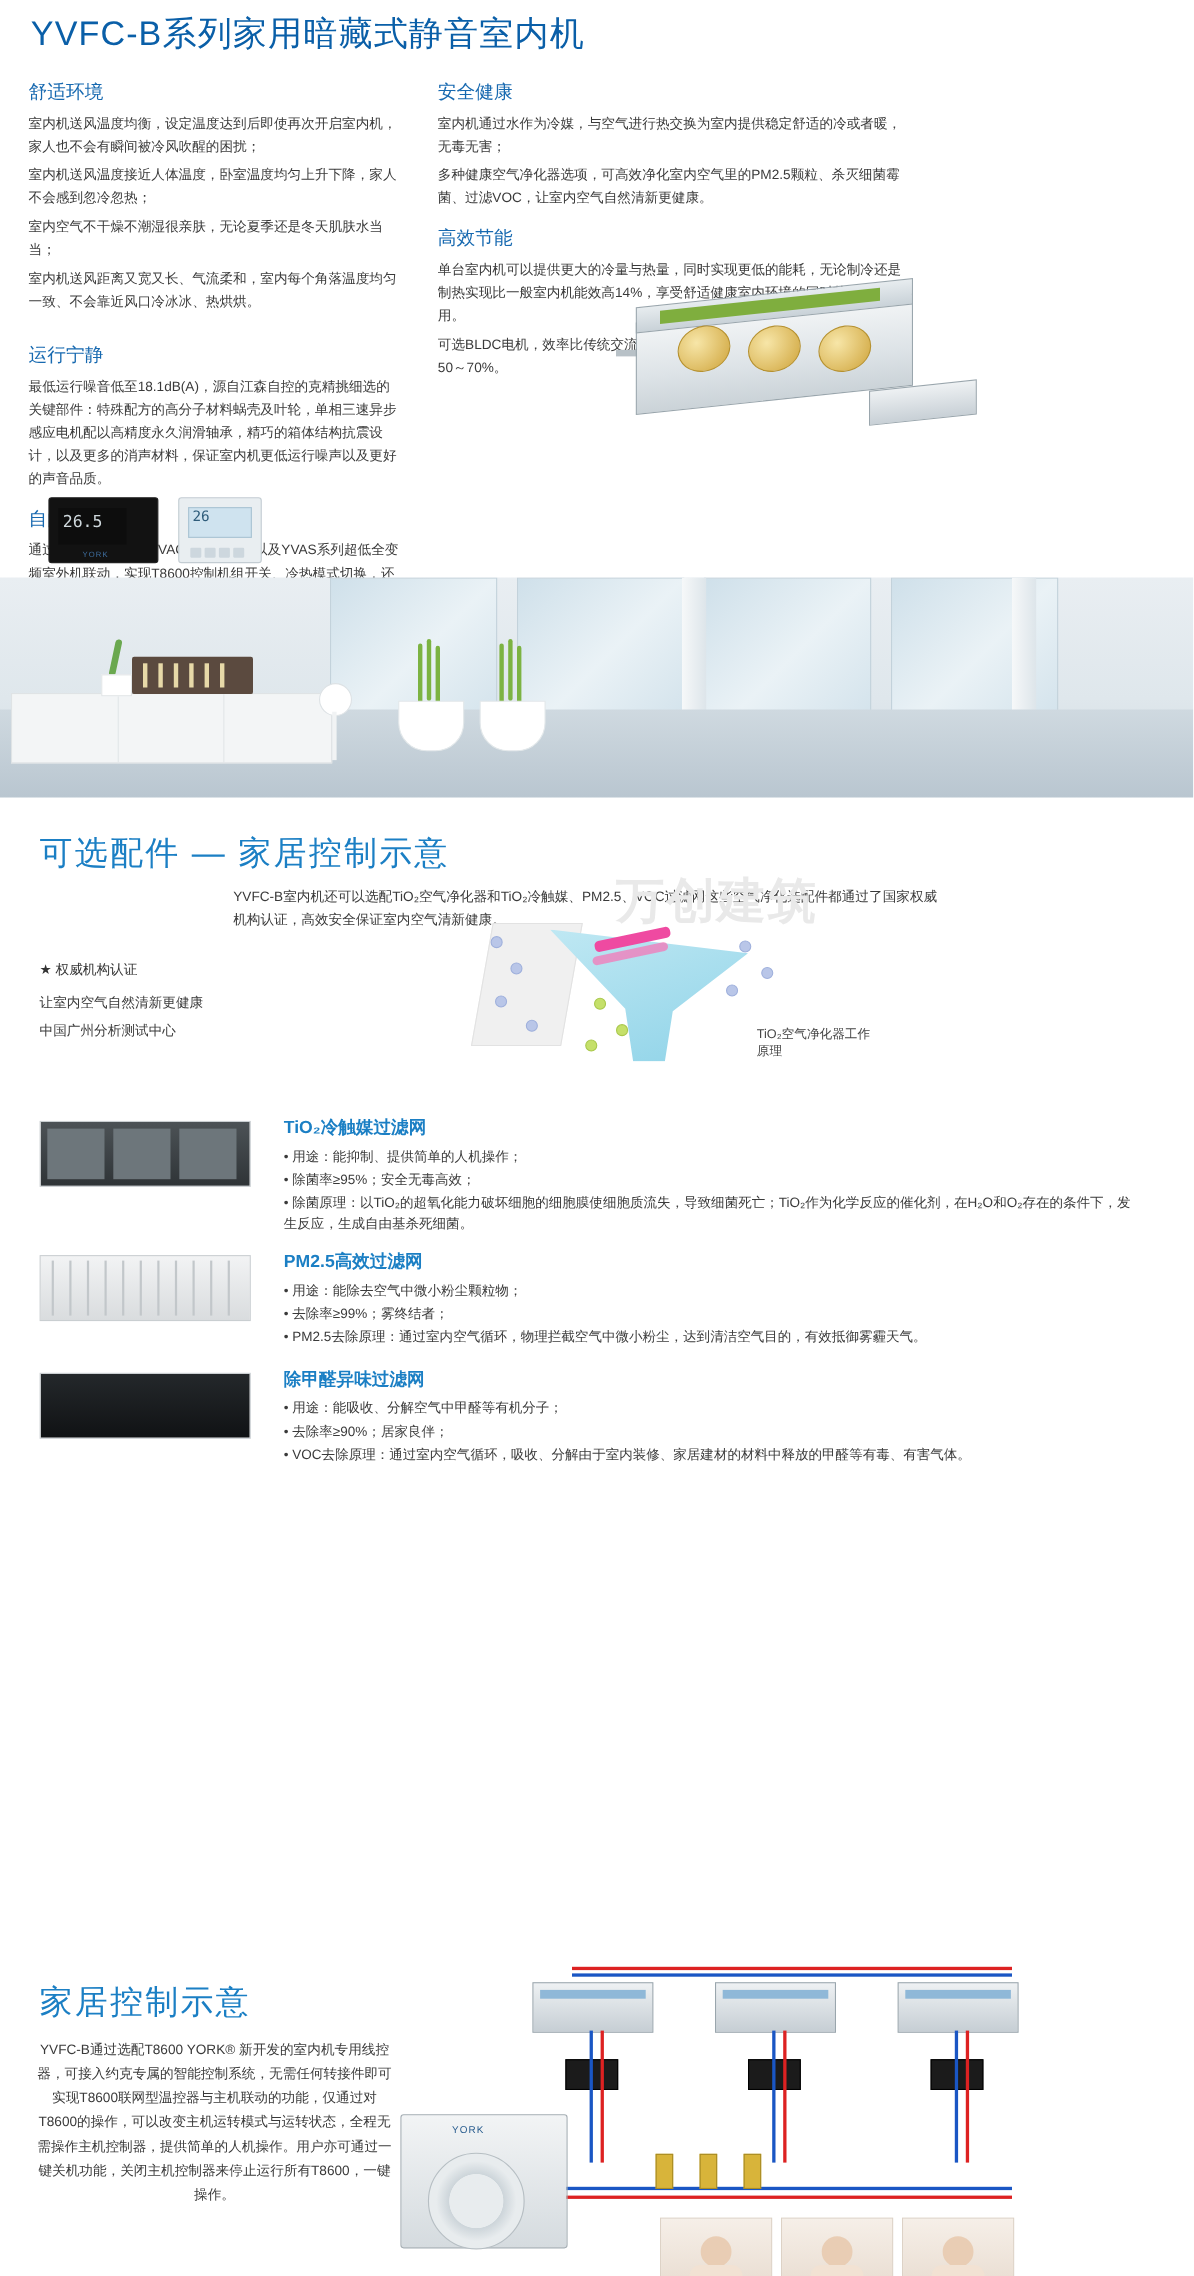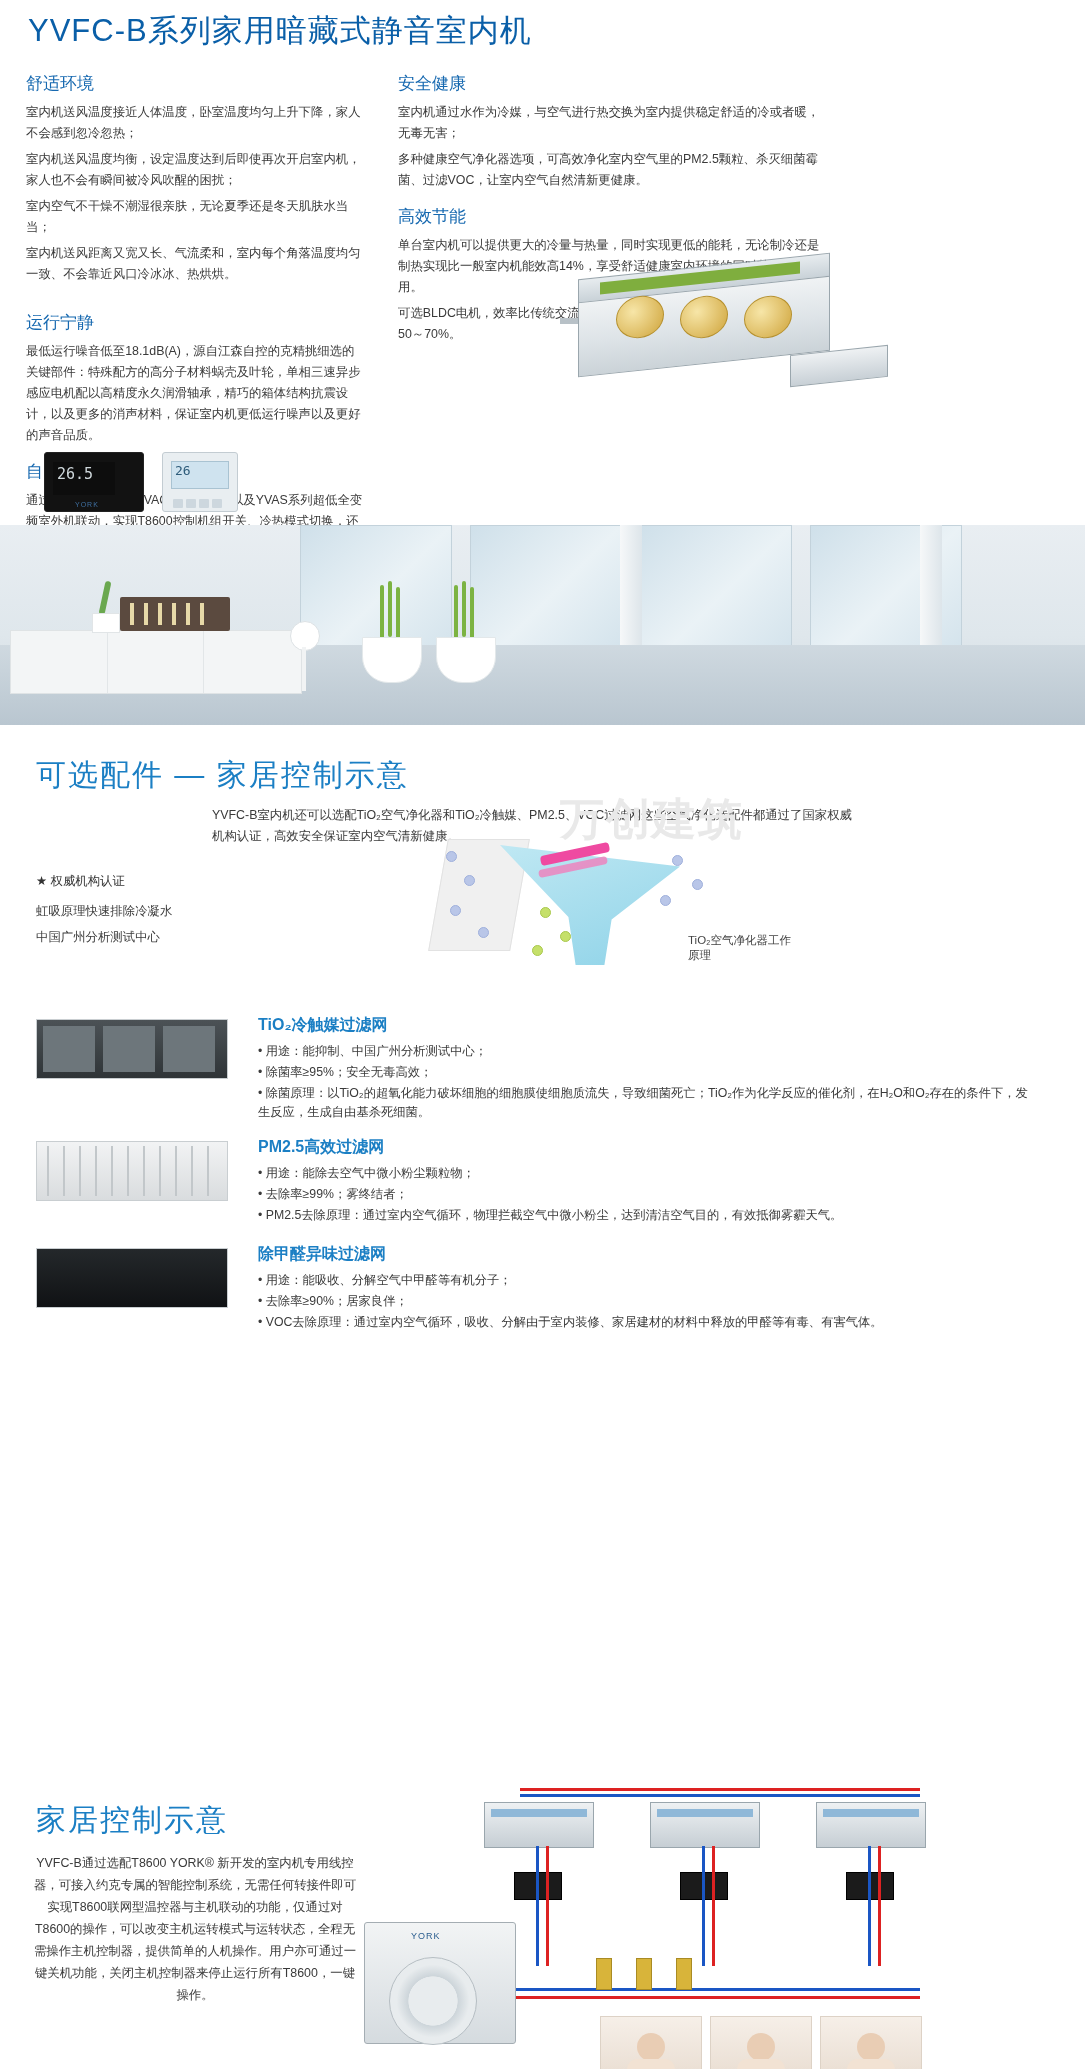--- a/index.html
+++ b/index.html
@@ -132,22 +132,22 @@
 <body>
 
 <div class="page">
 
   <div class="main-title">YVFC-B系列家用暗藏式静音室内机</div>
 
   <div class="col-left">
     <div class="blk">
       <h2 class="sec-h">舒适环境</h2>
       <div class="body-t">
+        <p>室内机送风温度均衡，设定温度达到后即使再次开启室内机，家人也不会有瞬间被冷风吹醒的困扰；</p>
         <p>室内机送风温度接近人体温度，卧室温度均匀上升下降，家人不会感到忽冷忽热；</p>
-        <p>室内机送风温度均衡，设定温度达到后即使再次开启室内机，家人也不会有瞬间被冷风吹醒的困扰；</p>
         <p>室内空气不干燥不潮湿很亲肤，无论夏季还是冬天肌肤水当当；</p>
         <p>室内机送风距离又宽又长、气流柔和，室内每个角落温度均匀一致、不会靠近风口冷冰冰、热烘烘。</p>
       </div>
     </div>
 
     <div class="blk" style="margin-top:26px;">
       <h2 class="sec-h">运行宁静</h2>
       <div class="body-t">
         <p>最低运行噪音低至18.1dB(A)，源自江森自控的克精挑细选的关键部件：特殊配方的高分子材料蜗壳及叶轮，单相三速异步感应电机配以高精度永久润滑轴承，精巧的箱体结构抗震设计，以及更多的消声材料，保证室内机更低运行噪声以及更好的声音品质。</p>
       </div>
@@ -251,21 +251,21 @@
     <div class="pb-fan">
       <div class="head"></div>
         <div class="pole"></div>
     </div>
   </div>
 
   <div class="sec2-title">可选配件 — 家居控制示意</div>
   <div class="sec2-intro">YVFC-B室内机还可以选配TiO₂空气净化器和TiO₂冷触媒、PM2.5、VOC过滤网这些空气净化选配件都通过了国家权威机构认证，高效安全保证室内空气清新健康。</div>
   <div class="cert-star">★ 权威机构认证</div>
   <div class="cert-list">
-    <div>虹吸原理快速排除冷凝水</div>
+    <div>让室内空气自然清新更健康</div>
     <div>中国广州分析测试中心</div>
   </div>
   <div class="wm">万创建筑</div>
 
   <div class="pur">
     <div class="pur-mesh"></div>
     <div class="pur-funnel"></div>
     <div class="pur-lamp"></div>
     <div class="pur-lamp2"></div>
     <div class="dot" style="left:26px;top:16px;"></div>
@@ -284,21 +284,21 @@
   <div class="filters">
 
     <div class="f-row">
       <div class="f-img a">
         <div class="cell" style="left:6px;"></div>
           <div class="cell" style="left:66px;"></div>
           <div class="cell" style="left:126px;"></div>
       </div>
       <div class="f-txt">
         <h3 class="f-h">TiO₂冷触媒过滤网</h3>
-        <p class="f-li">• 用途：能抑制、中国广州分析测试中心；</p>
+        <p class="f-li">• 用途：能抑制、提供简单的人机操作；</p>
         <p class="f-li">• 除菌率≥95%；安全无毒高效；</p>
         <p class="f-li">• 除菌原理：以TiO₂的超氧化能力破坏细胞的细胞膜使细胞质流失，导致细菌死亡；TiO₂作为化学反应的催化剂，在H₂O和O₂存在的条件下，发生反应，生成自由基杀死细菌。</p>
       </div>
     </div>
 
     <div class="f-row">
       <div class="f-img b">
         <div class="pleat" style="left:10px;"></div>
           <div class="pleat" style="left:26px;"></div>
           <div class="pleat" style="left:42px;"></div>

